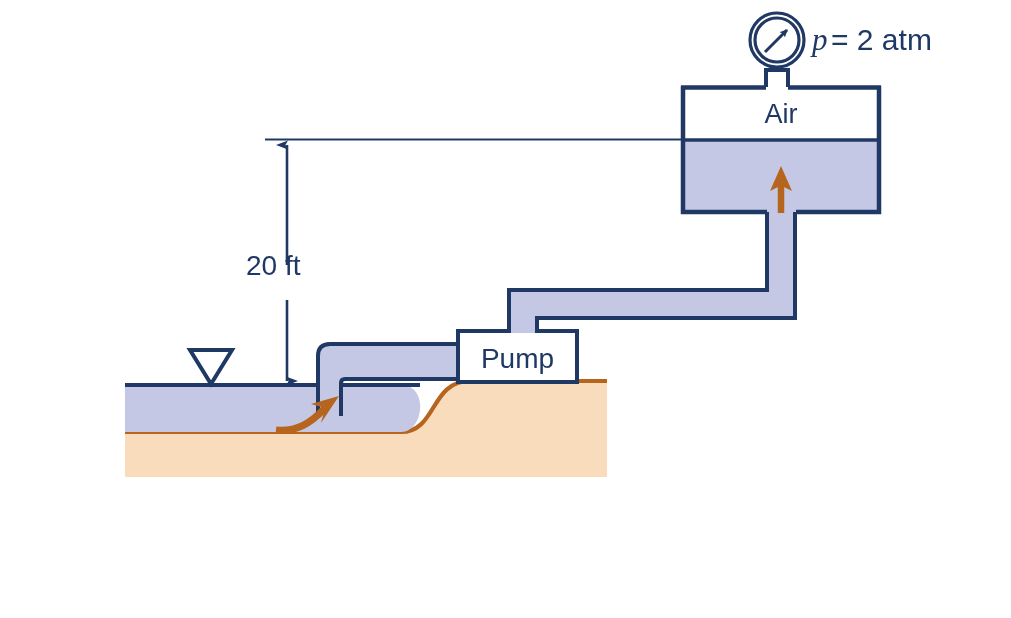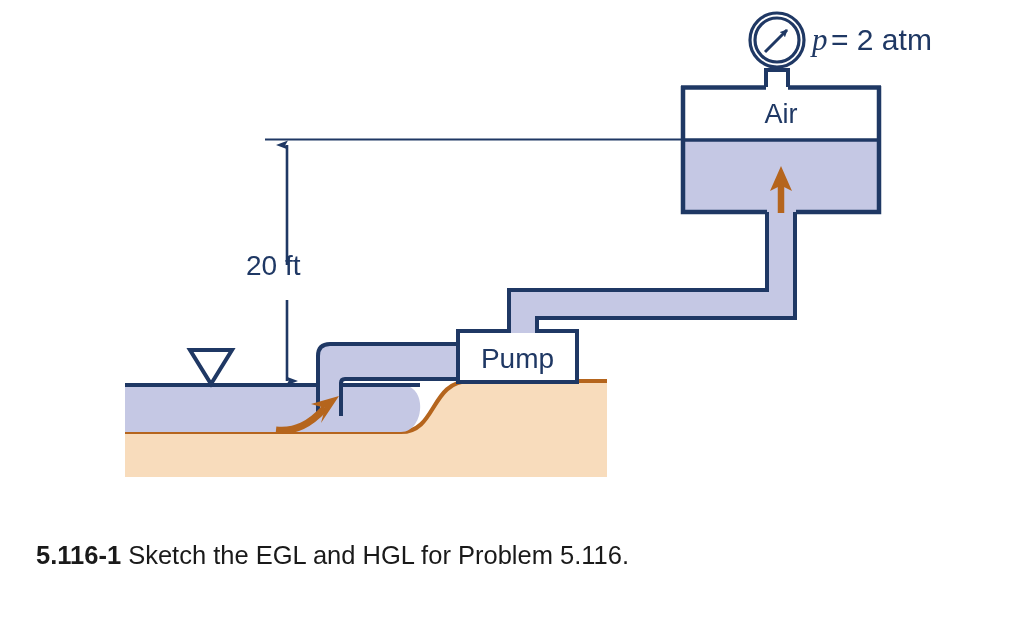--- a/index.html
+++ b/index.html
@@ -143,15 +143,14 @@
       <circle cx="777" cy="40" r="27" fill="#ffffff" stroke="#1f3864" stroke-width="3.2"></circle>
       <circle cx="777" cy="40" r="22" fill="#ffffff" stroke="#1f3864" stroke-width="3.2"></circle>
       <line x1="765" y1="52" x2="787" y2="30" stroke="#1f3864" stroke-width="3" marker-end="url(#needleTip)"></line>
     </g>
     <text class="lbl-p-i" x="812" y="50">p</text>
     <text class="lbl-p" x="831" y="50">= 2 atm</text>
 
   </svg>
 
   
-  <div class="cap"><b>5.116-1</b><span class="reg"> Sketch the EGL and HGL for Problem 5.116.</span></div>
 
 </div>
 
 </body></html>

